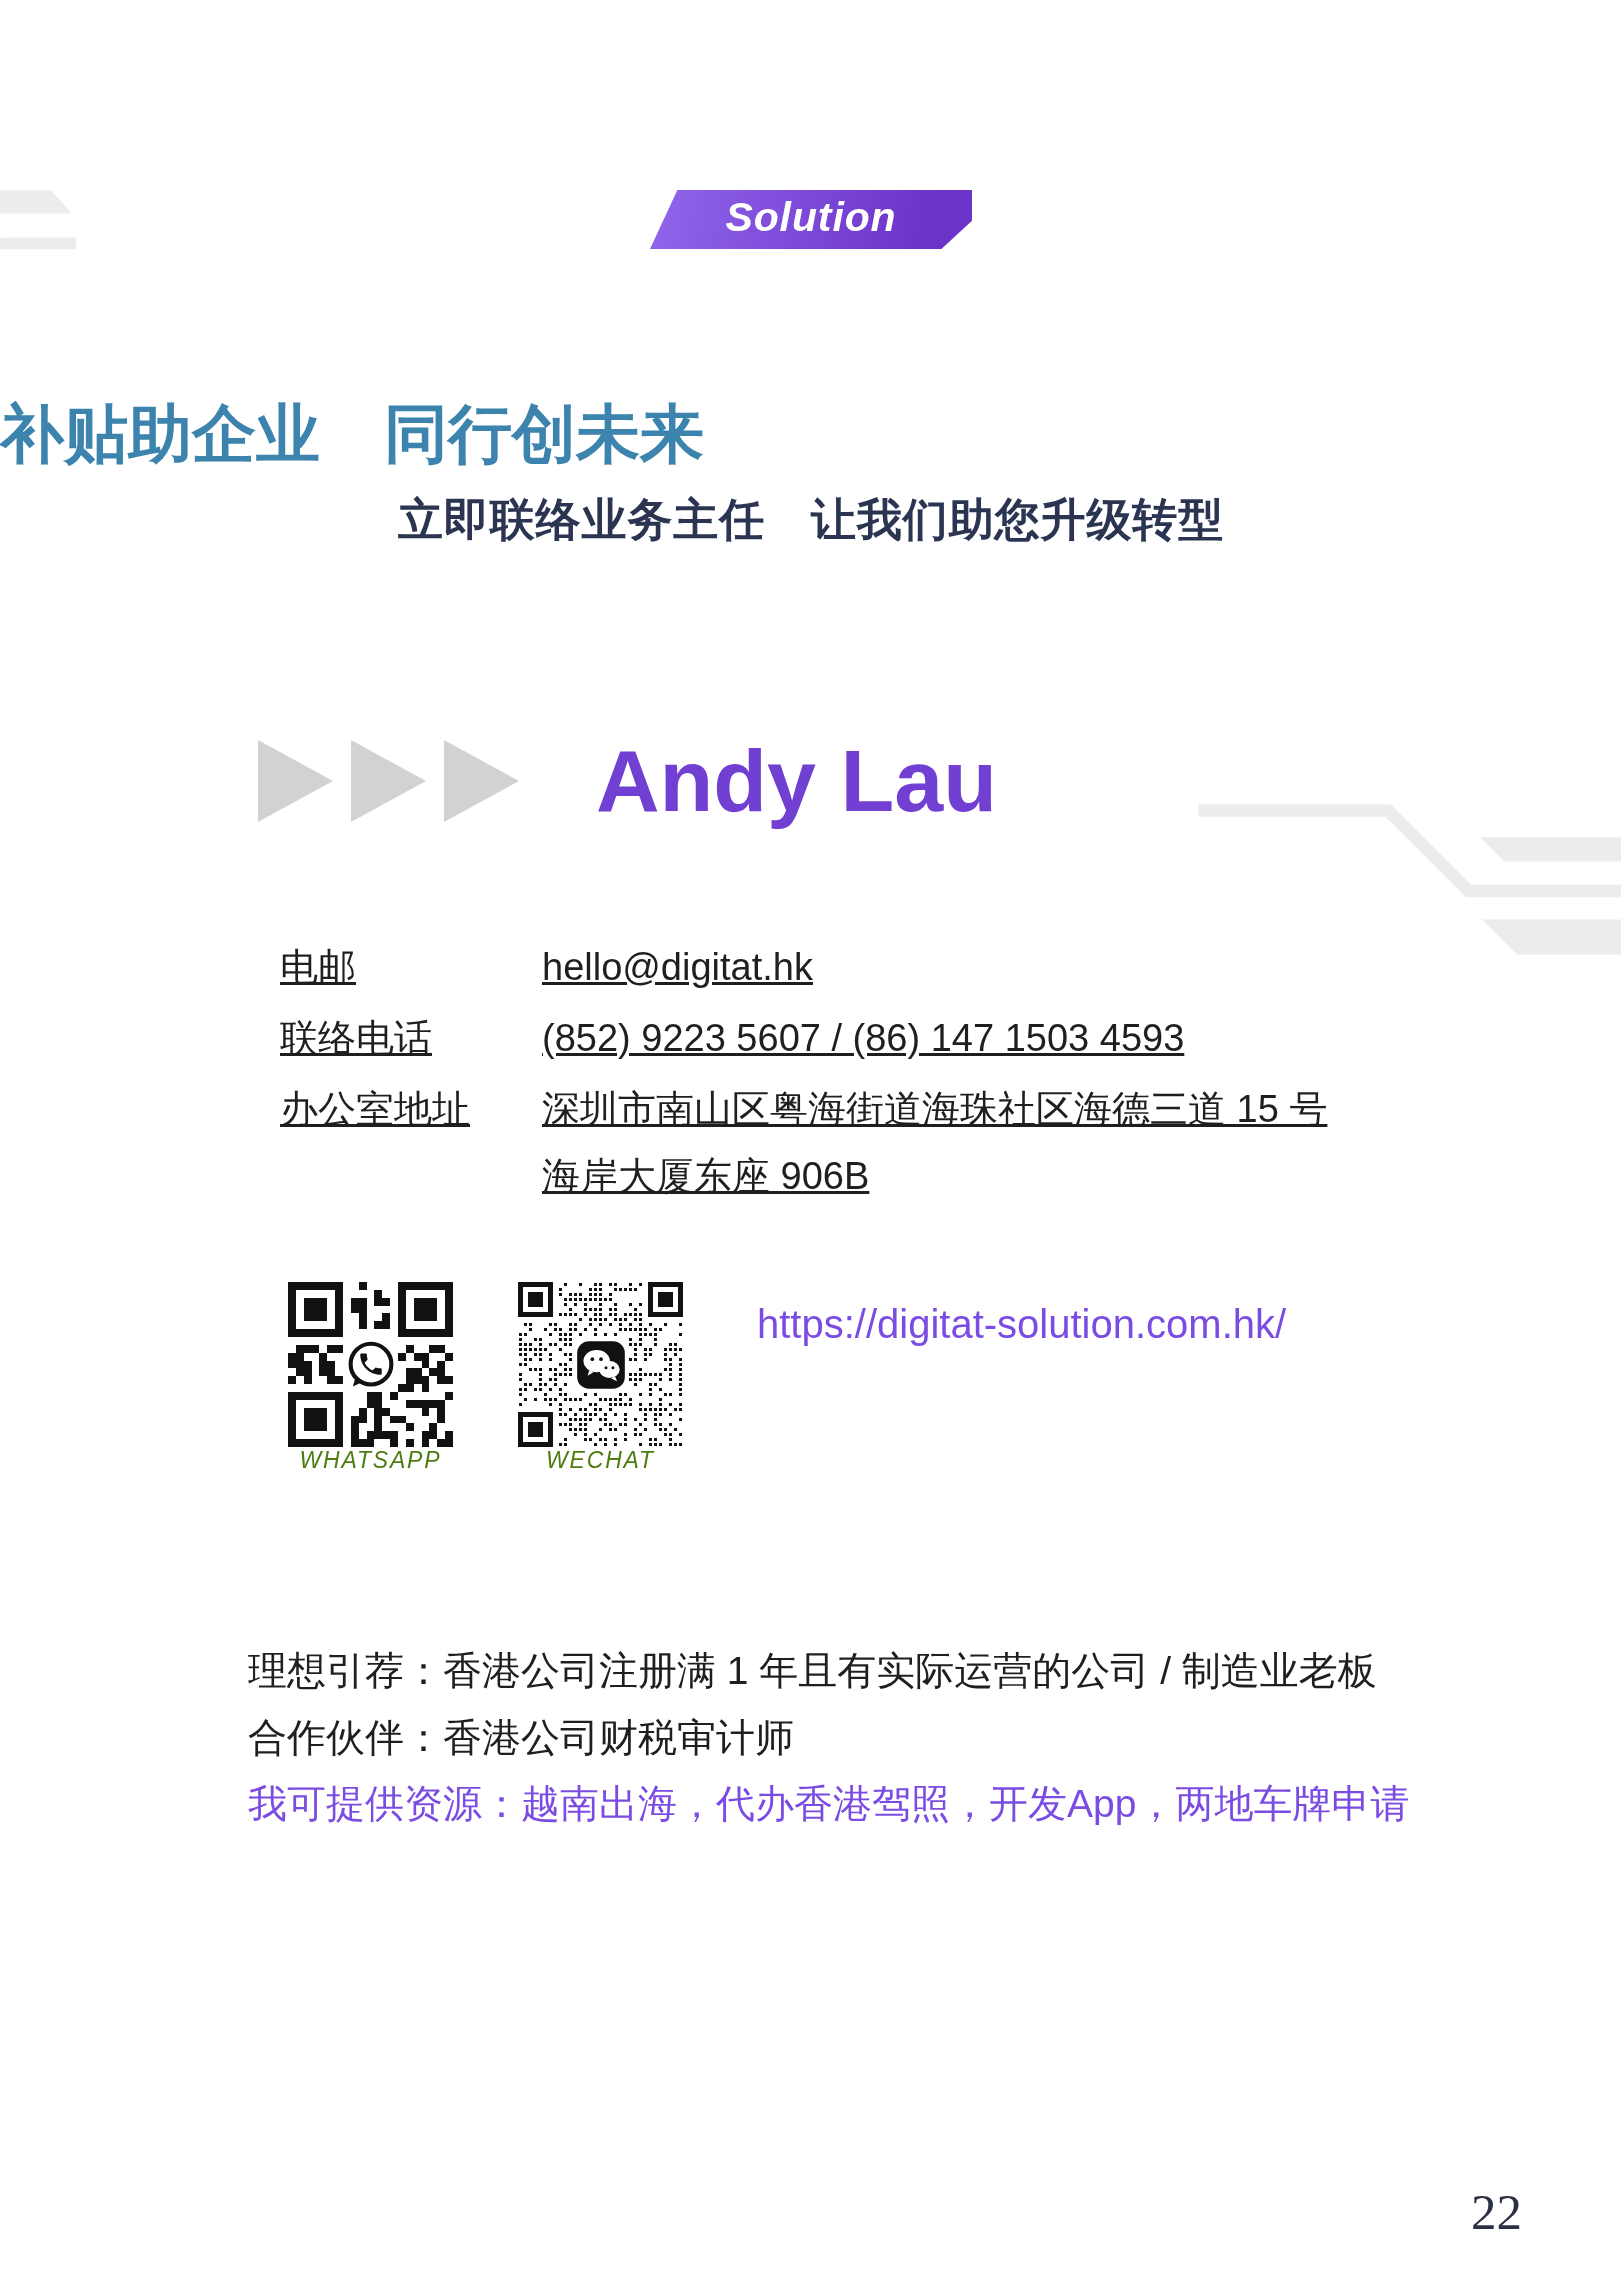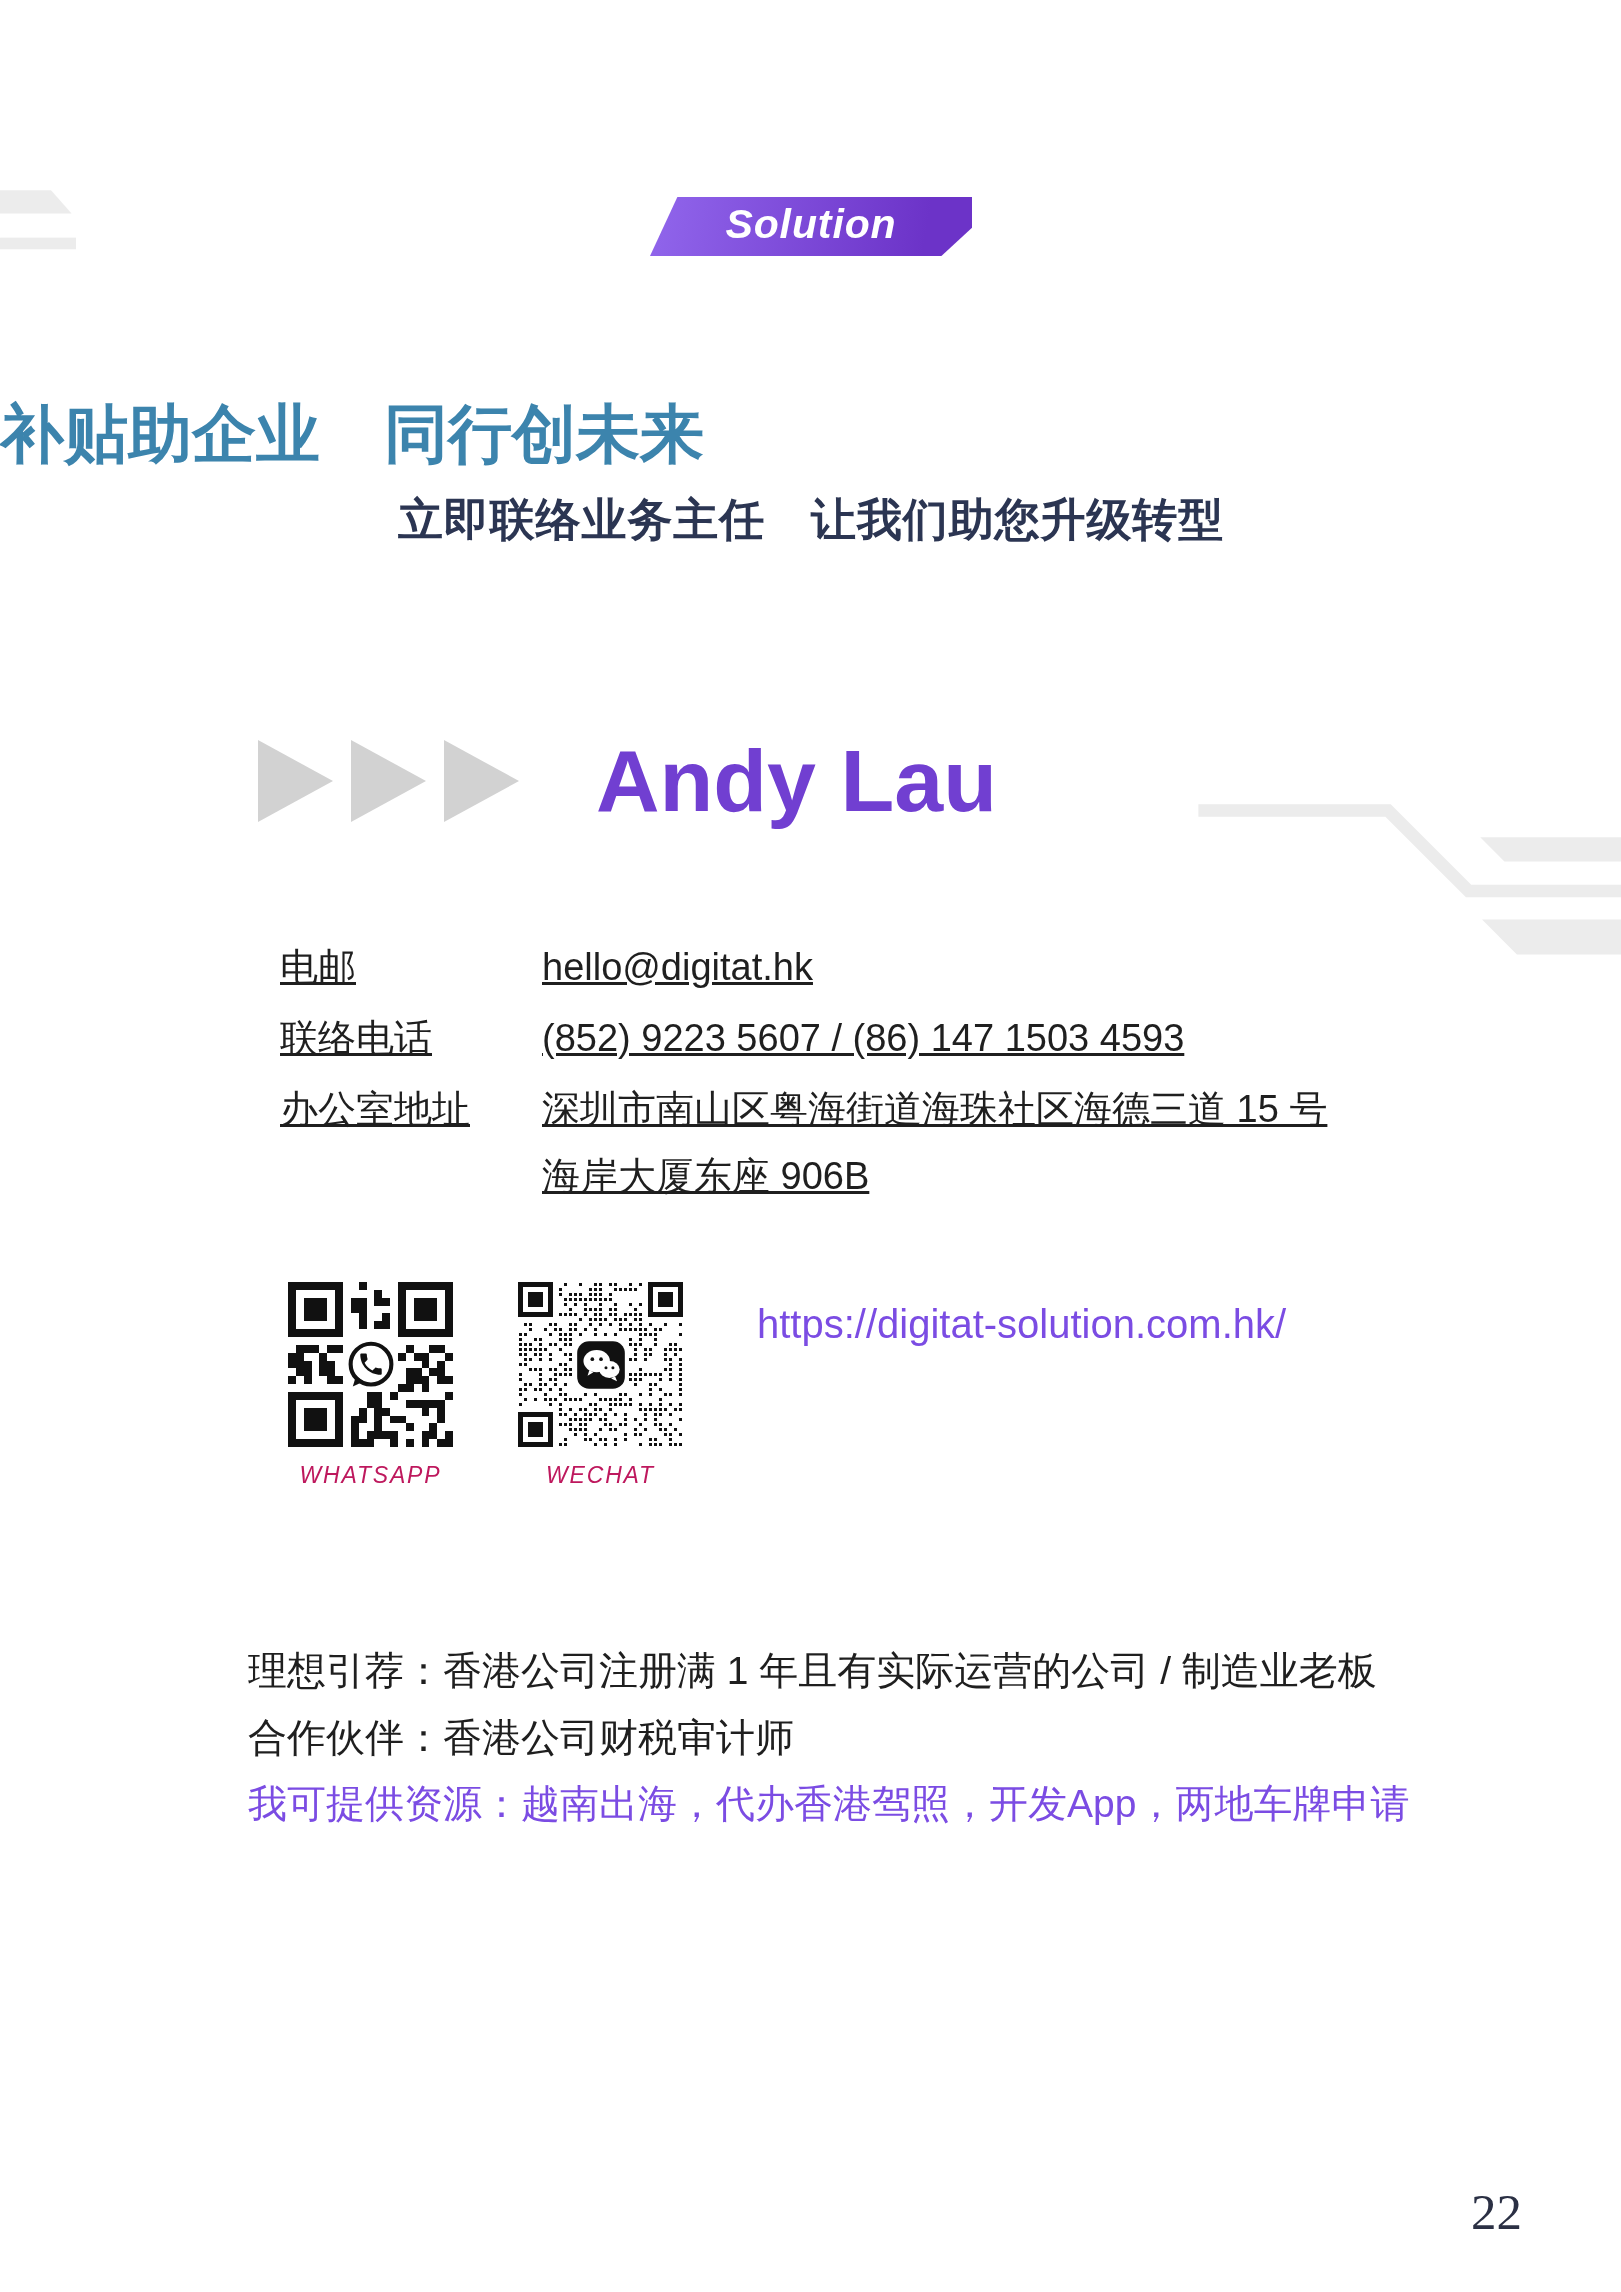--- a/index.html
+++ b/index.html
@@ -18,21 +18,21 @@
   
   .logo-block{position:absolute;top:184px;left:0;width:100%;
     display:flex;flex-direction:column;align-items:center;}
   .logo-word{font-weight:bold;font-size:90px;line-height:1;letter-spacing:-2.7px;
     display:flex;align-items:flex-start;}
   .logo-digi{color:var(--logo-navy);}
   .logo-tat{color:var(--logo-teal);}
   .logo-slash{width:30px;height:41px;background:var(--logo-teal);
     clip-path:polygon(100% 0,100% 100%,0 100%);
     margin-left:-9px;margin-top:52px;}
-  .logo-banner{margin-top:13px;width:322px;height:59px;
+  .logo-banner{margin-top:6px;width:322px;height:59px;
     background:linear-gradient(100deg,var(--banner-start) 0%,var(--banner-end) 85%);
     clip-path:polygon(8.5% 0,100% 0,100% 52%,90.5% 100%,0 100%);
     display:flex;align-items:center;justify-content:center;}
   .logo-banner span{color:#fff;font-style:italic;font-weight:bold;
     font-size:41px;letter-spacing:0.9px;transform:translateY(-1.8px);}
   
   .headline{position:absolute;top:400px;left:0;width:100%;text-align:left;
     font-family:"Liberation Serif","DejaVu Serif",serif;font-weight:bold;
     font-size:64px;line-height:1.1;color:var(--teal);letter-spacing:0px;}
   .subheadline{position:absolute;top:496px;left:0;width:100%;text-align:center;
@@ -53,22 +53,22 @@
   .addr-line2{margin-top:24px;}
   
   .qr-card{position:absolute;top:1282px;width:165px;}
   .qr-card.wa{left:288px;}
   .qr-card.wc{left:518px;}
   .qr-box{position:relative;width:165px;height:165px;background:#fff;}
   .qr-box svg{width:100%;height:100%;display:block;}
   .qr-icon{position:absolute;left:50%;top:50%;transform:translate(-50%,-50%);
     width:52px;height:52px;background:#fff;display:flex;align-items:center;justify-content:center;}
   .qr-icon svg{width:52px;height:52px;}
-  .qr-label{margin-top:15px;text-align:center;font-size:23px;font-style:italic;
-    font-weight:500;letter-spacing:1.8px;color:#be185d;}
+  .qr-label{text-align:center;font-size:23px;font-style:italic;
+    font-weight:500;letter-spacing:1.8px;color:#4d7c0f;}
   .site-block{position:absolute;left:757px;top:1300px;}
   .website{font-size:40px;line-height:1.2;color:var(--purple-link);text-decoration:none;display:block;}
   .company{margin-top:21.5px;font-size:50px;font-weight:600;letter-spacing:1.8px;
     color:var(--purple-link);}
   
   .notes{position:absolute;left:248px;top:1648px;font-size:39px;line-height:45px;
     color:var(--text-dark);}
   .note-line{margin-bottom:21.5px;}
   .note-line.highlight{color:var(--purple-link);}
   

